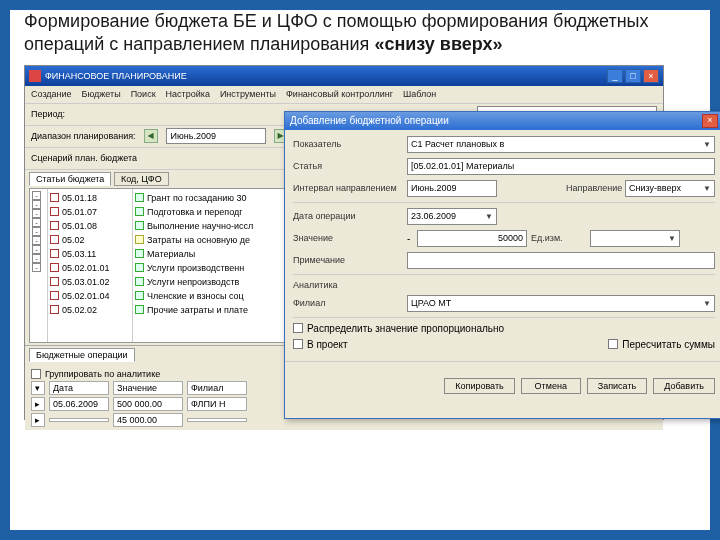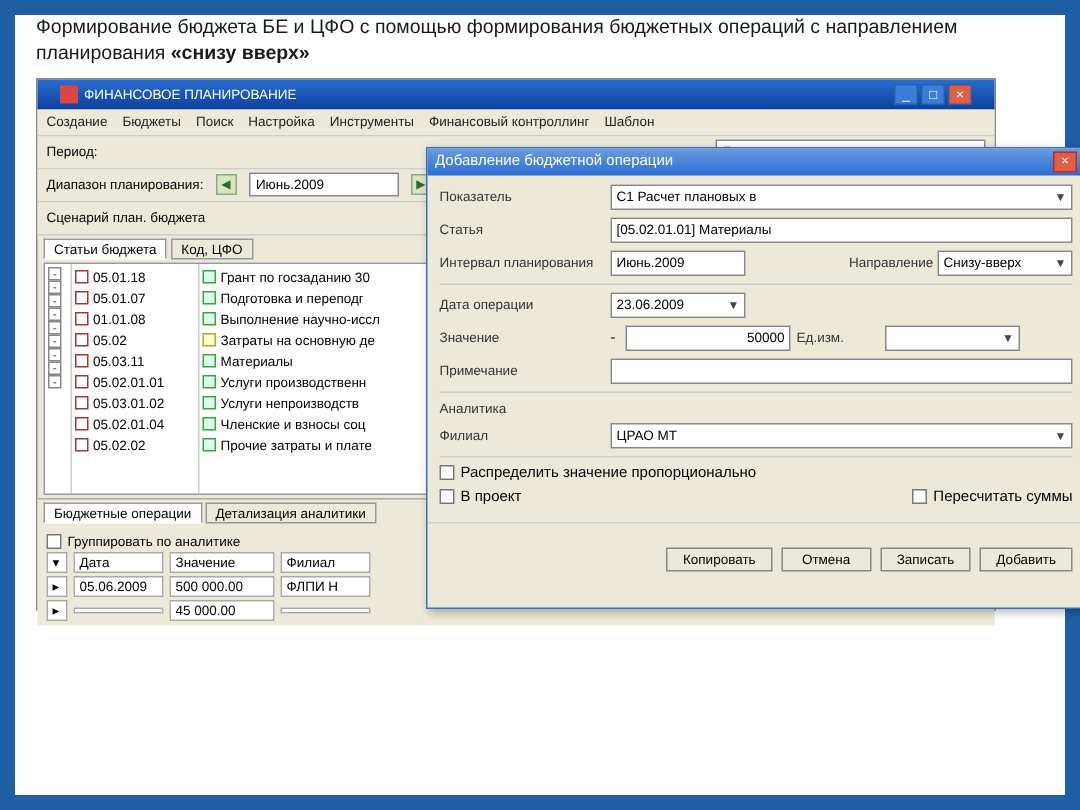--- a/index.html
+++ b/index.html
@@ -3,26 +3,26 @@
 <meta charset="utf-8">
 <style>
   * { box-sizing: border-box; margin: 0; padding: 0; }
   body { width: 720px; height: 540px; background: #fff; font-family: Arial, sans-serif; font-size: 11px; position: relative; overflow: hidden; }
   .slide-border { width: 720px; height: 540px; border: 10px solid #1e5fa5; position: relative; background: #fff; }
   .header { display: flex; align-items: flex-start; padding: 8px 10px 5px 10px; }
   .logo { width: 55px; height: 55px; background: #1e5fa5; display: flex; flex-direction: column; justify-content: space-around; padding: 8px; margin-right: 10px; flex-shrink:0; }
   .logo-row { display: flex; justify-content: space-between; }
   .logo-cell { width: 10px; height: 10px; background: #fff; }
   .title { font-size: 18px; font-weight: bold; color: #1a1a1a; line-height: 1.2; }
-  .subtitle { padding: 0 14px 8px 14px; font-size: 13px; color: #1a1a1a; line-height: 1.3; }
+  .subtitle { padding: 0 14px 8px 14px; font-size: 18px; color: #1a1a1a; line-height: 1.3; }
   .subtitle b { font-weight: bold; }
 
   .screenshot-area { position: relative; margin: 0 14px; height: 360px; }
   .main-window { position: absolute; top: 0; left: 0; width: 640px; height: 355px; border: 1px solid #888; background: #ece9d8; font-size: 9px; }
-  .titlebar { height: 20px; background: linear-gradient(#2a6dd3,#0d3f9a); display: flex; align-items: center; padding: 0 15px; color: #fff; justify-content: space-between; }
+  .titlebar { height: 20px; background: linear-gradient(#2a6dd3,#0d3f9a); display: flex; align-items: center; padding: 0 4px; color: #fff; justify-content: space-between; }
   .titlebar .icon { width: 12px; height: 12px; background: #d44; margin-right: 4px; }
   .titlebar .spacer { flex: 1; }
   .win-btns { display: flex; gap: 2px; }
   .win-btn { width: 16px; height: 14px; background: #3b7ddb; border: 1px solid #2a5fa5; color: #fff; font-size: 9px; text-align: center; line-height: 12px; }
   .win-btn.close { background: #e25e42; }
 
   .menubar { height: 18px; background: #ece9d8; border-bottom: 1px solid #ccc; display: flex; gap: 10px; padding: 3px 6px; font-size: 9px; color: #222; }
   .toolbar-row { height: 22px; background: #ece9d8; border-bottom: 1px solid #ccc; padding: 2px 6px; display: flex; align-items: center; gap: 8px; font-size: 9px; }
   .combo { background: #fff; border: 1px solid #888; padding: 1px 4px; height: 16px; display: inline-flex; align-items: center; gap: 4px; }
   .combo .arrow { font-size: 8px; color: #444; }
@@ -152,21 +152,21 @@
           <div class="tree-row">
               <span class="box-icon"></span>
               <span>05.01.18</span>
             </div>
           <div class="tree-row">
               <span class="box-icon"></span>
               <span>05.01.07</span>
             </div>
           <div class="tree-row">
               <span class="box-icon"></span>
-              <span>01.01.08</span>
+              <span>05.01.08</span>
             </div>
           <div class="tree-row">
               <span class="box-icon"></span>
               <span>05.02</span>
             </div>
           <div class="tree-row">
               <span class="box-icon"></span>
               <span>05.03.11</span>
             </div>
           <div class="tree-row">
@@ -220,21 +220,20 @@
               <span>Членские и взносы соц</span>
             </div>
           <div class="tree-row">
               <span class="box-icon grn"></span>
               <span>Прочие затраты и плате</span>
             </div>
         </div>
       </div>
       <div class="tabs-bottom">
         <span class="tab active">Бюджетные операции</span>
-        <span class="tab">Детализация аналитики</span>
       </div>
       <div class="bottom-panel">
         <div class="grid-row">
           <span class="chk"></span>
           <span>Группировать по аналитике</span>
         </div>
         <div class="grid-row">
           <div class="grid-cell" style="width:14px">▾</div>
           <div class="grid-cell" style="width:60px">Дата</div>
           <div class="grid-cell" style="width:70px">Значение</div>
@@ -269,21 +268,21 @@
               <span class="arrow">▼</span>
             </div>
         </div>
         <div class="form-row">
           <span class="lbl">Статья</span>
           <div class="inp">
               <span>[05.02.01.01] Материалы</span>
             </div>
         </div>
         <div class="form-row">
-          <span class="lbl">Интервал планирования</span>
+          <span class="lbl">Интервал направлением</span>
           <div class="inp short">
               <span>Июнь.2009</span>
             </div>
           <div style="flex:1"></div>
           <span class="lbl narrow">Направление</span>
           <div class="inp short">
               <span>Снизу-вверх</span>
               <span class="arrow">▼</span>
             </div>
         </div>

